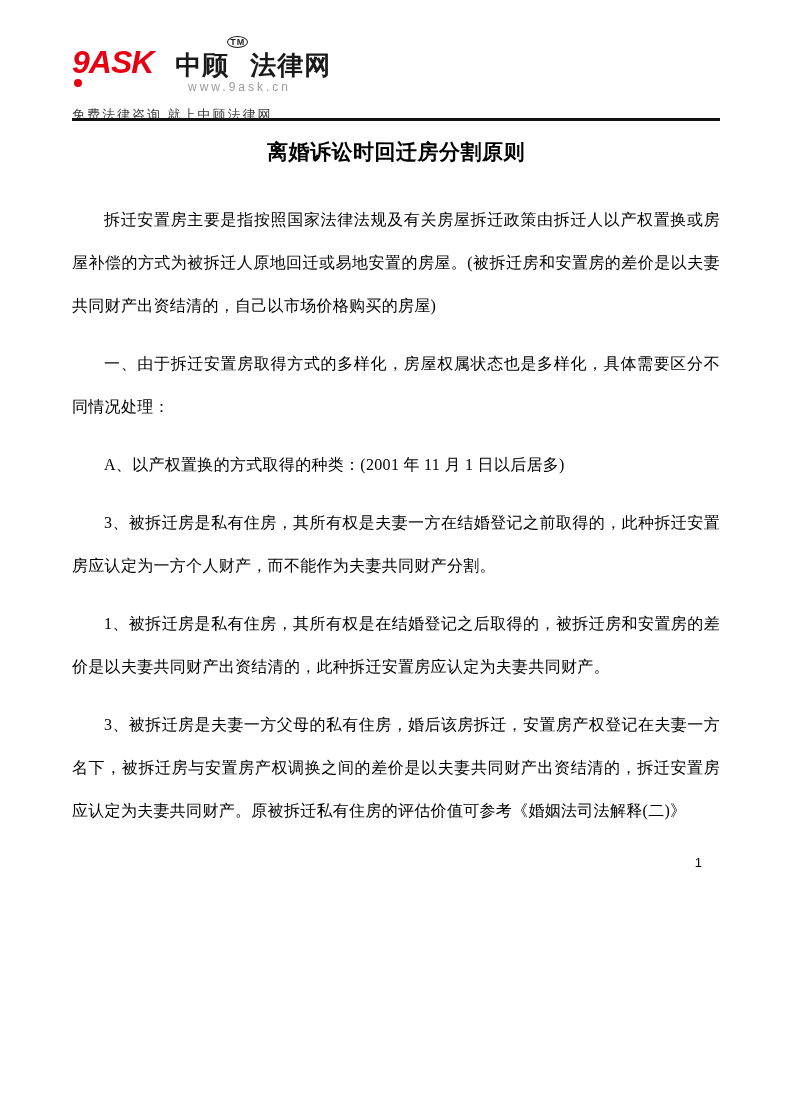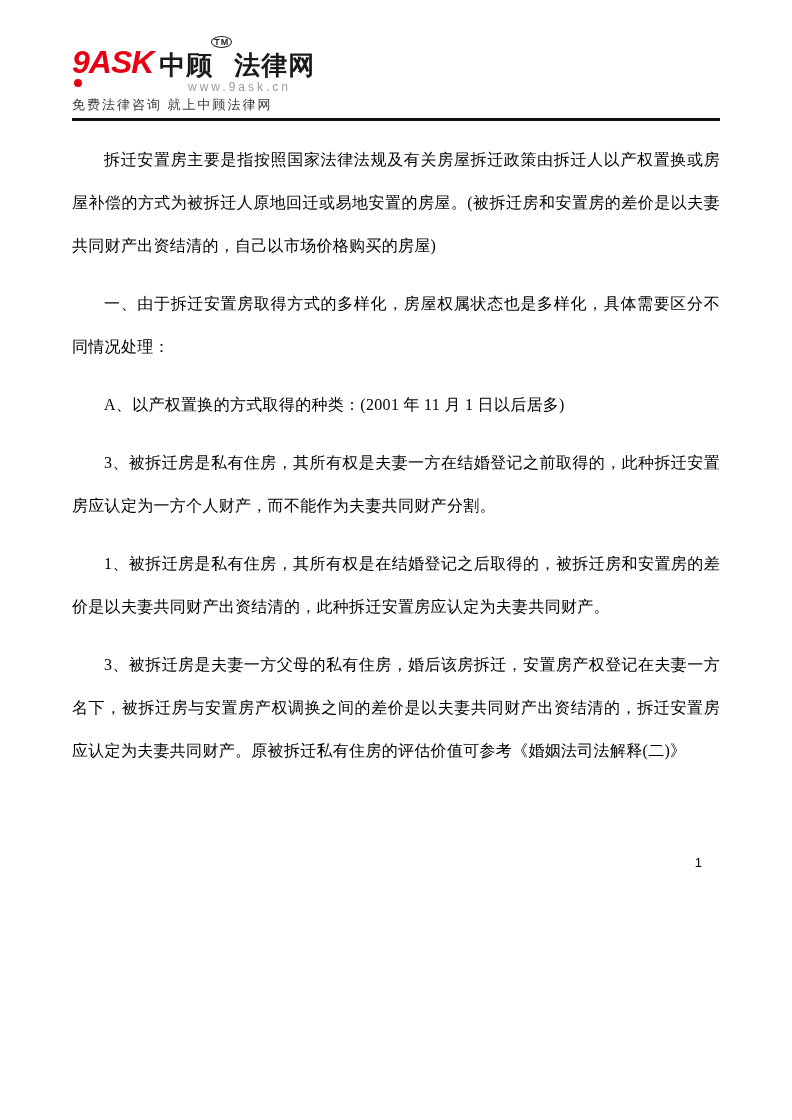--- a/index.html
+++ b/index.html
@@ -45,21 +45,21 @@
     width: 8px;
     height: 8px;
     border-radius: 50%;
     background: currentColor;
   }
   .logo-cn {
     font-family: "Liberation Sans", sans-serif;
     font-weight: 900;
     font-size: 26px;
     color: #1a1a1a;
-    margin-left: 0;
+    margin-left: 16px;
     letter-spacing: 1px;
   }
   .logo-tm {
     font-family: "Liberation Sans", sans-serif;
     font-size: 9px;
     color: #1a1a1a;
     vertical-align: top;
     position: relative;
     top: -14px;
     left: -2px;
@@ -72,21 +72,21 @@
     font-size: 12px;
     color: #9a9a9a;
     letter-spacing: 3px;
     margin: 2px 0 0 116px;
   }
   .logo-tagline {
     font-family: "Liberation Sans", sans-serif;
     font-size: 13px;
     color: #3a3a3a;
     letter-spacing: 2px;
-    margin-top: 2px;
+    margin-top: 12px;
   }
   .header-rule {
     position: absolute;
     left: 72px;
     right: 72px;
     top: 118px;
     border-top: 1px solid #111;
     border-bottom: 2px solid #111;
     height: 3px;
   }
@@ -132,20 +132,21 @@
       <span class="logo-mark" style="color: rgb(230, 0, 18);">9ASK<span class="dot"></span></span>
       <span class="logo-cn"><span>中顾</span><sup class="logo-tm">TM</sup><span>法律网</span></span>
     </div>
     <div class="logo-url">www.9ask.cn</div>
     <div class="logo-tagline">免费法律咨询 就上中顾法律网</div>
   </div>
 
   <div class="header-rule"></div>
 
   <div class="doc">
+    <div class="doc-title">离婚诉讼时回迁房分割原则</div>
     <p>拆迁安置房主要是指按照国家法律法规及有关房屋拆迁政策由拆迁人以产权置换或房屋补偿的方式为被拆迁人原地回迁或易地安置的房屋。(被拆迁房和安置房的差价是以夫妻共同财产出资结清的，自己以市场价格购买的房屋)</p>
     <p>一、由于拆迁安置房取得方式的多样化，房屋权属状态也是多样化，具体需要区分不同情况处理：</p>
     <p>A、以产权置换的方式取得的种类：(2001 年 11 月 1 日以后居多)</p>
     <p>3、被拆迁房是私有住房，其所有权是夫妻一方在结婚登记之前取得的，此种拆迁安置房应认定为一方个人财产，而不能作为夫妻共同财产分割。</p>
     <p>1、被拆迁房是私有住房，其所有权是在结婚登记之后取得的，被拆迁房和安置房的差价是以夫妻共同财产出资结清的，此种拆迁安置房应认定为夫妻共同财产。</p>
     <p>3、被拆迁房是夫妻一方父母的私有住房，婚后该房拆迁，安置房产权登记在夫妻一方名下，被拆迁房与安置房产权调换之间的差价是以夫妻共同财产出资结清的，拆迁安置房应认定为夫妻共同财产。原被拆迁私有住房的评估价值可参考《婚姻法司法解释(二)》</p>
   </div>
 
   <div class="page-number">1</div>
 

